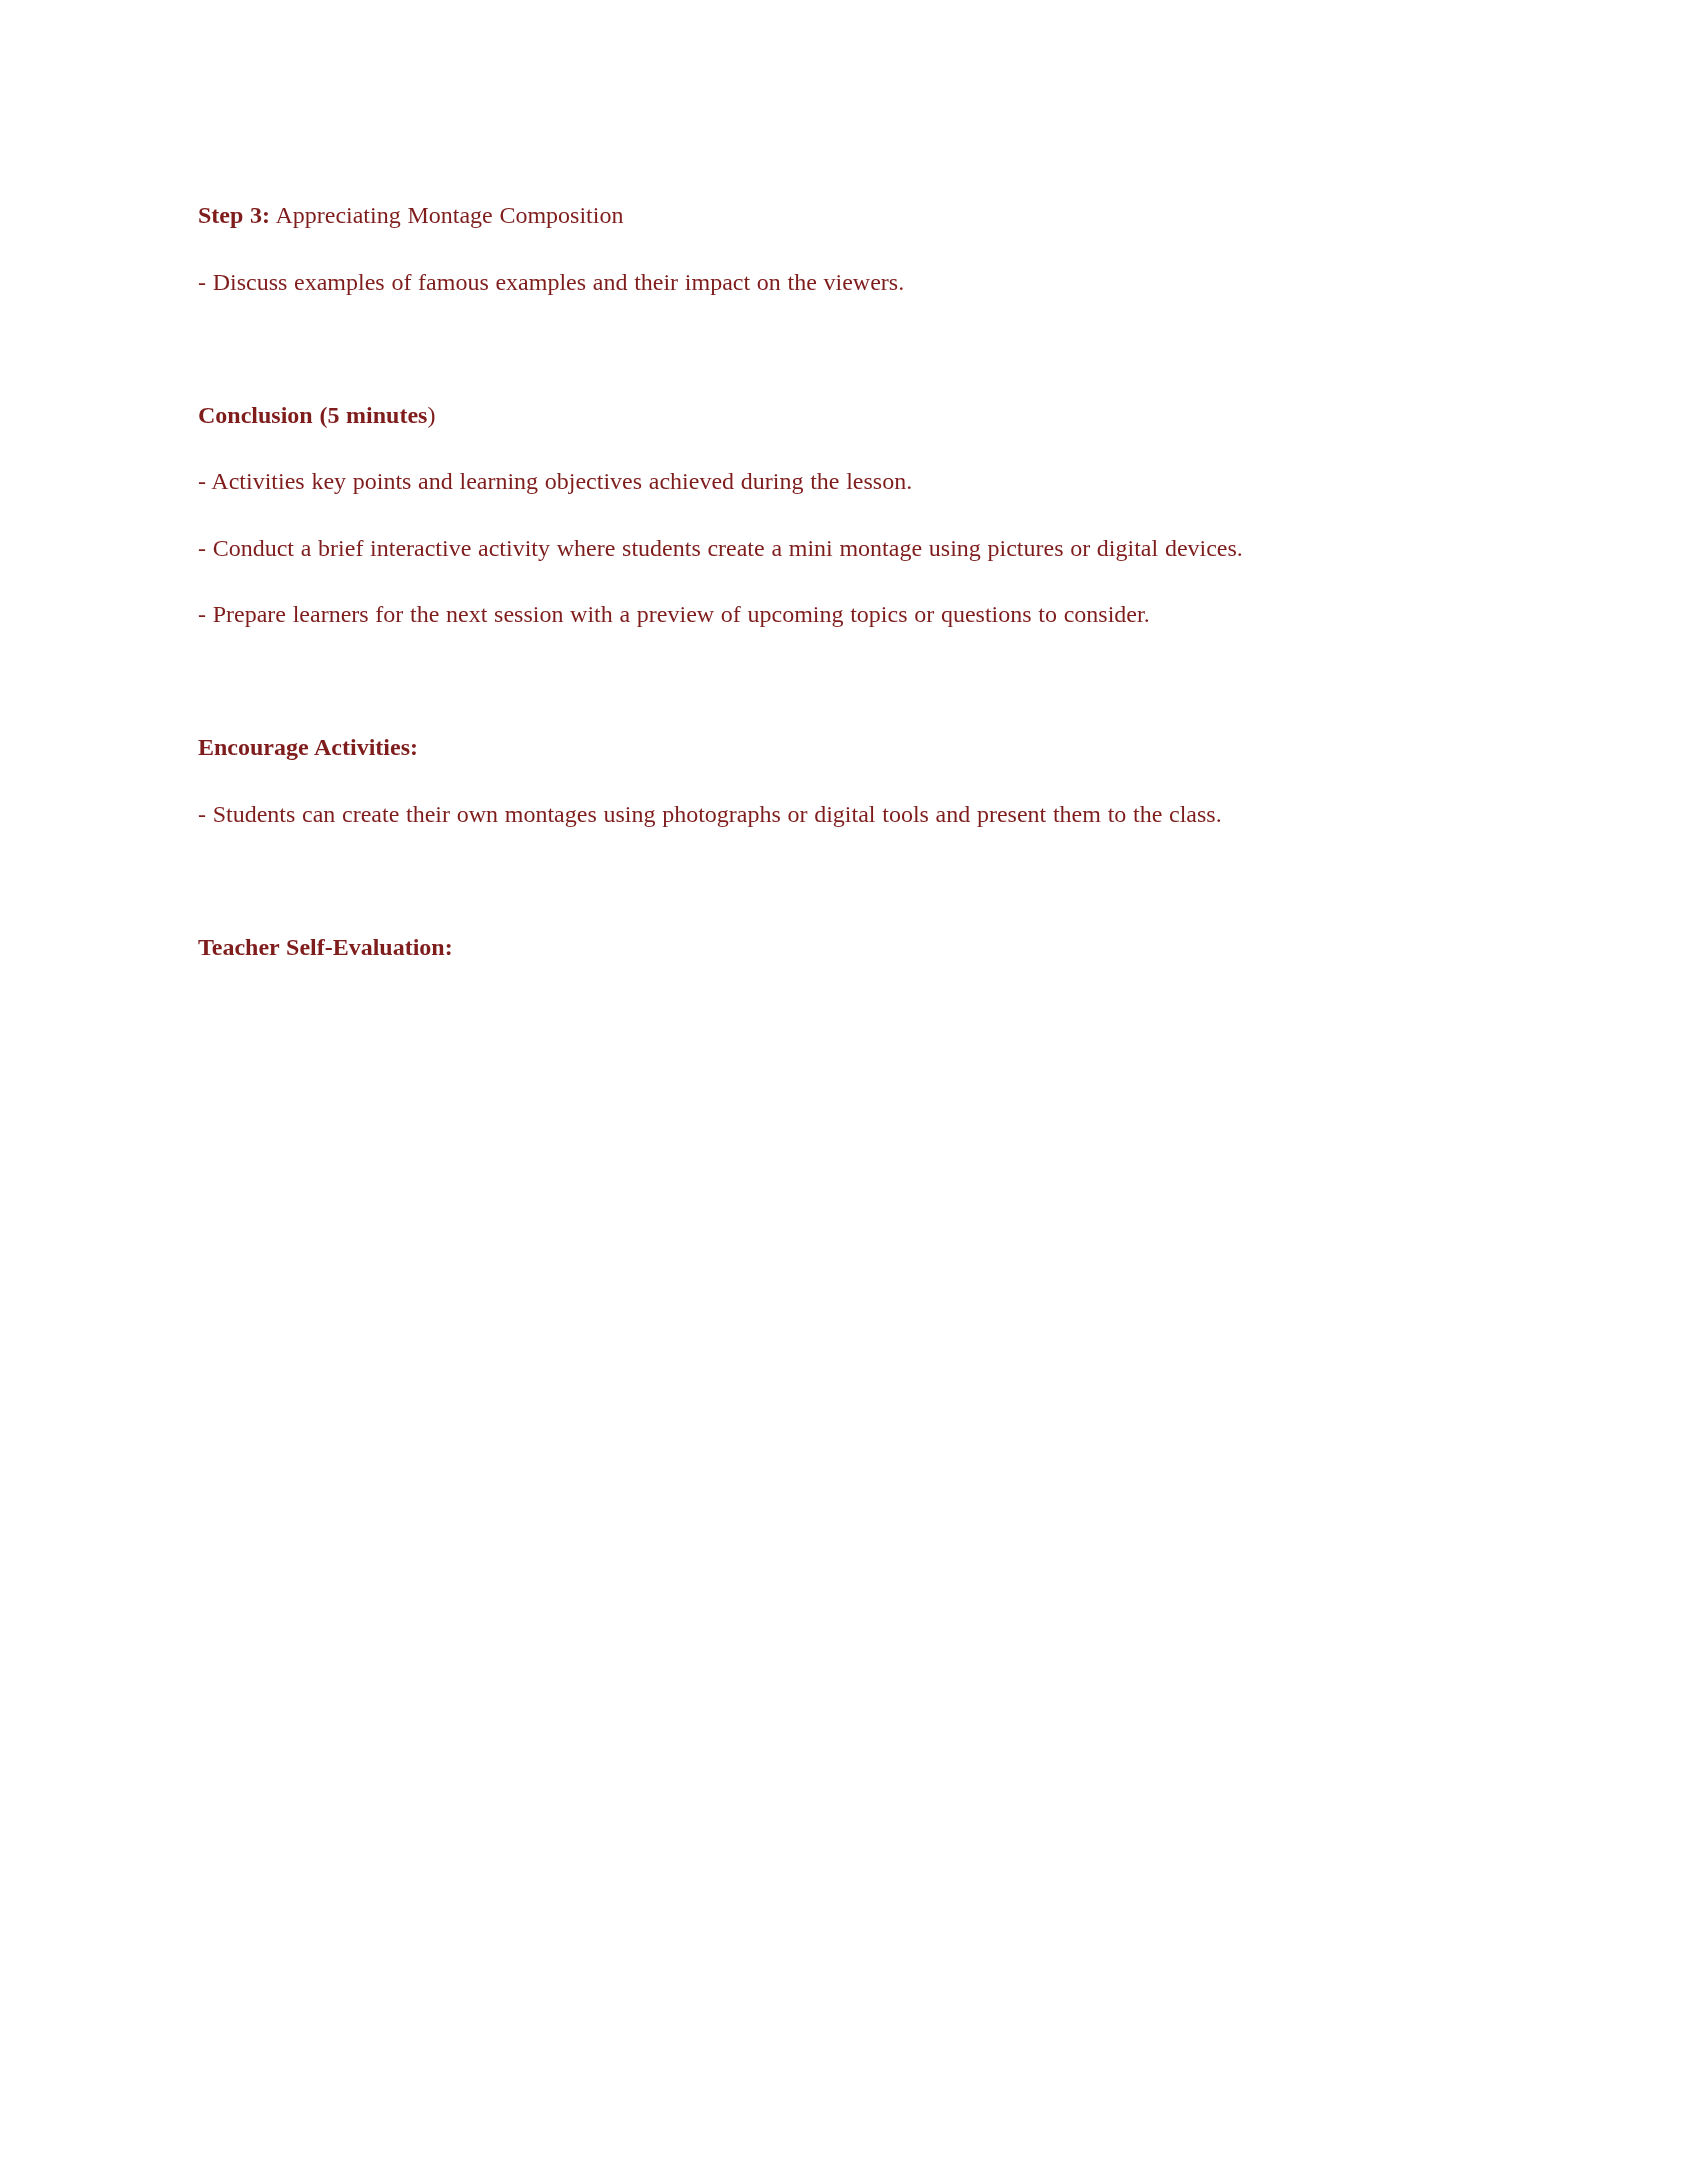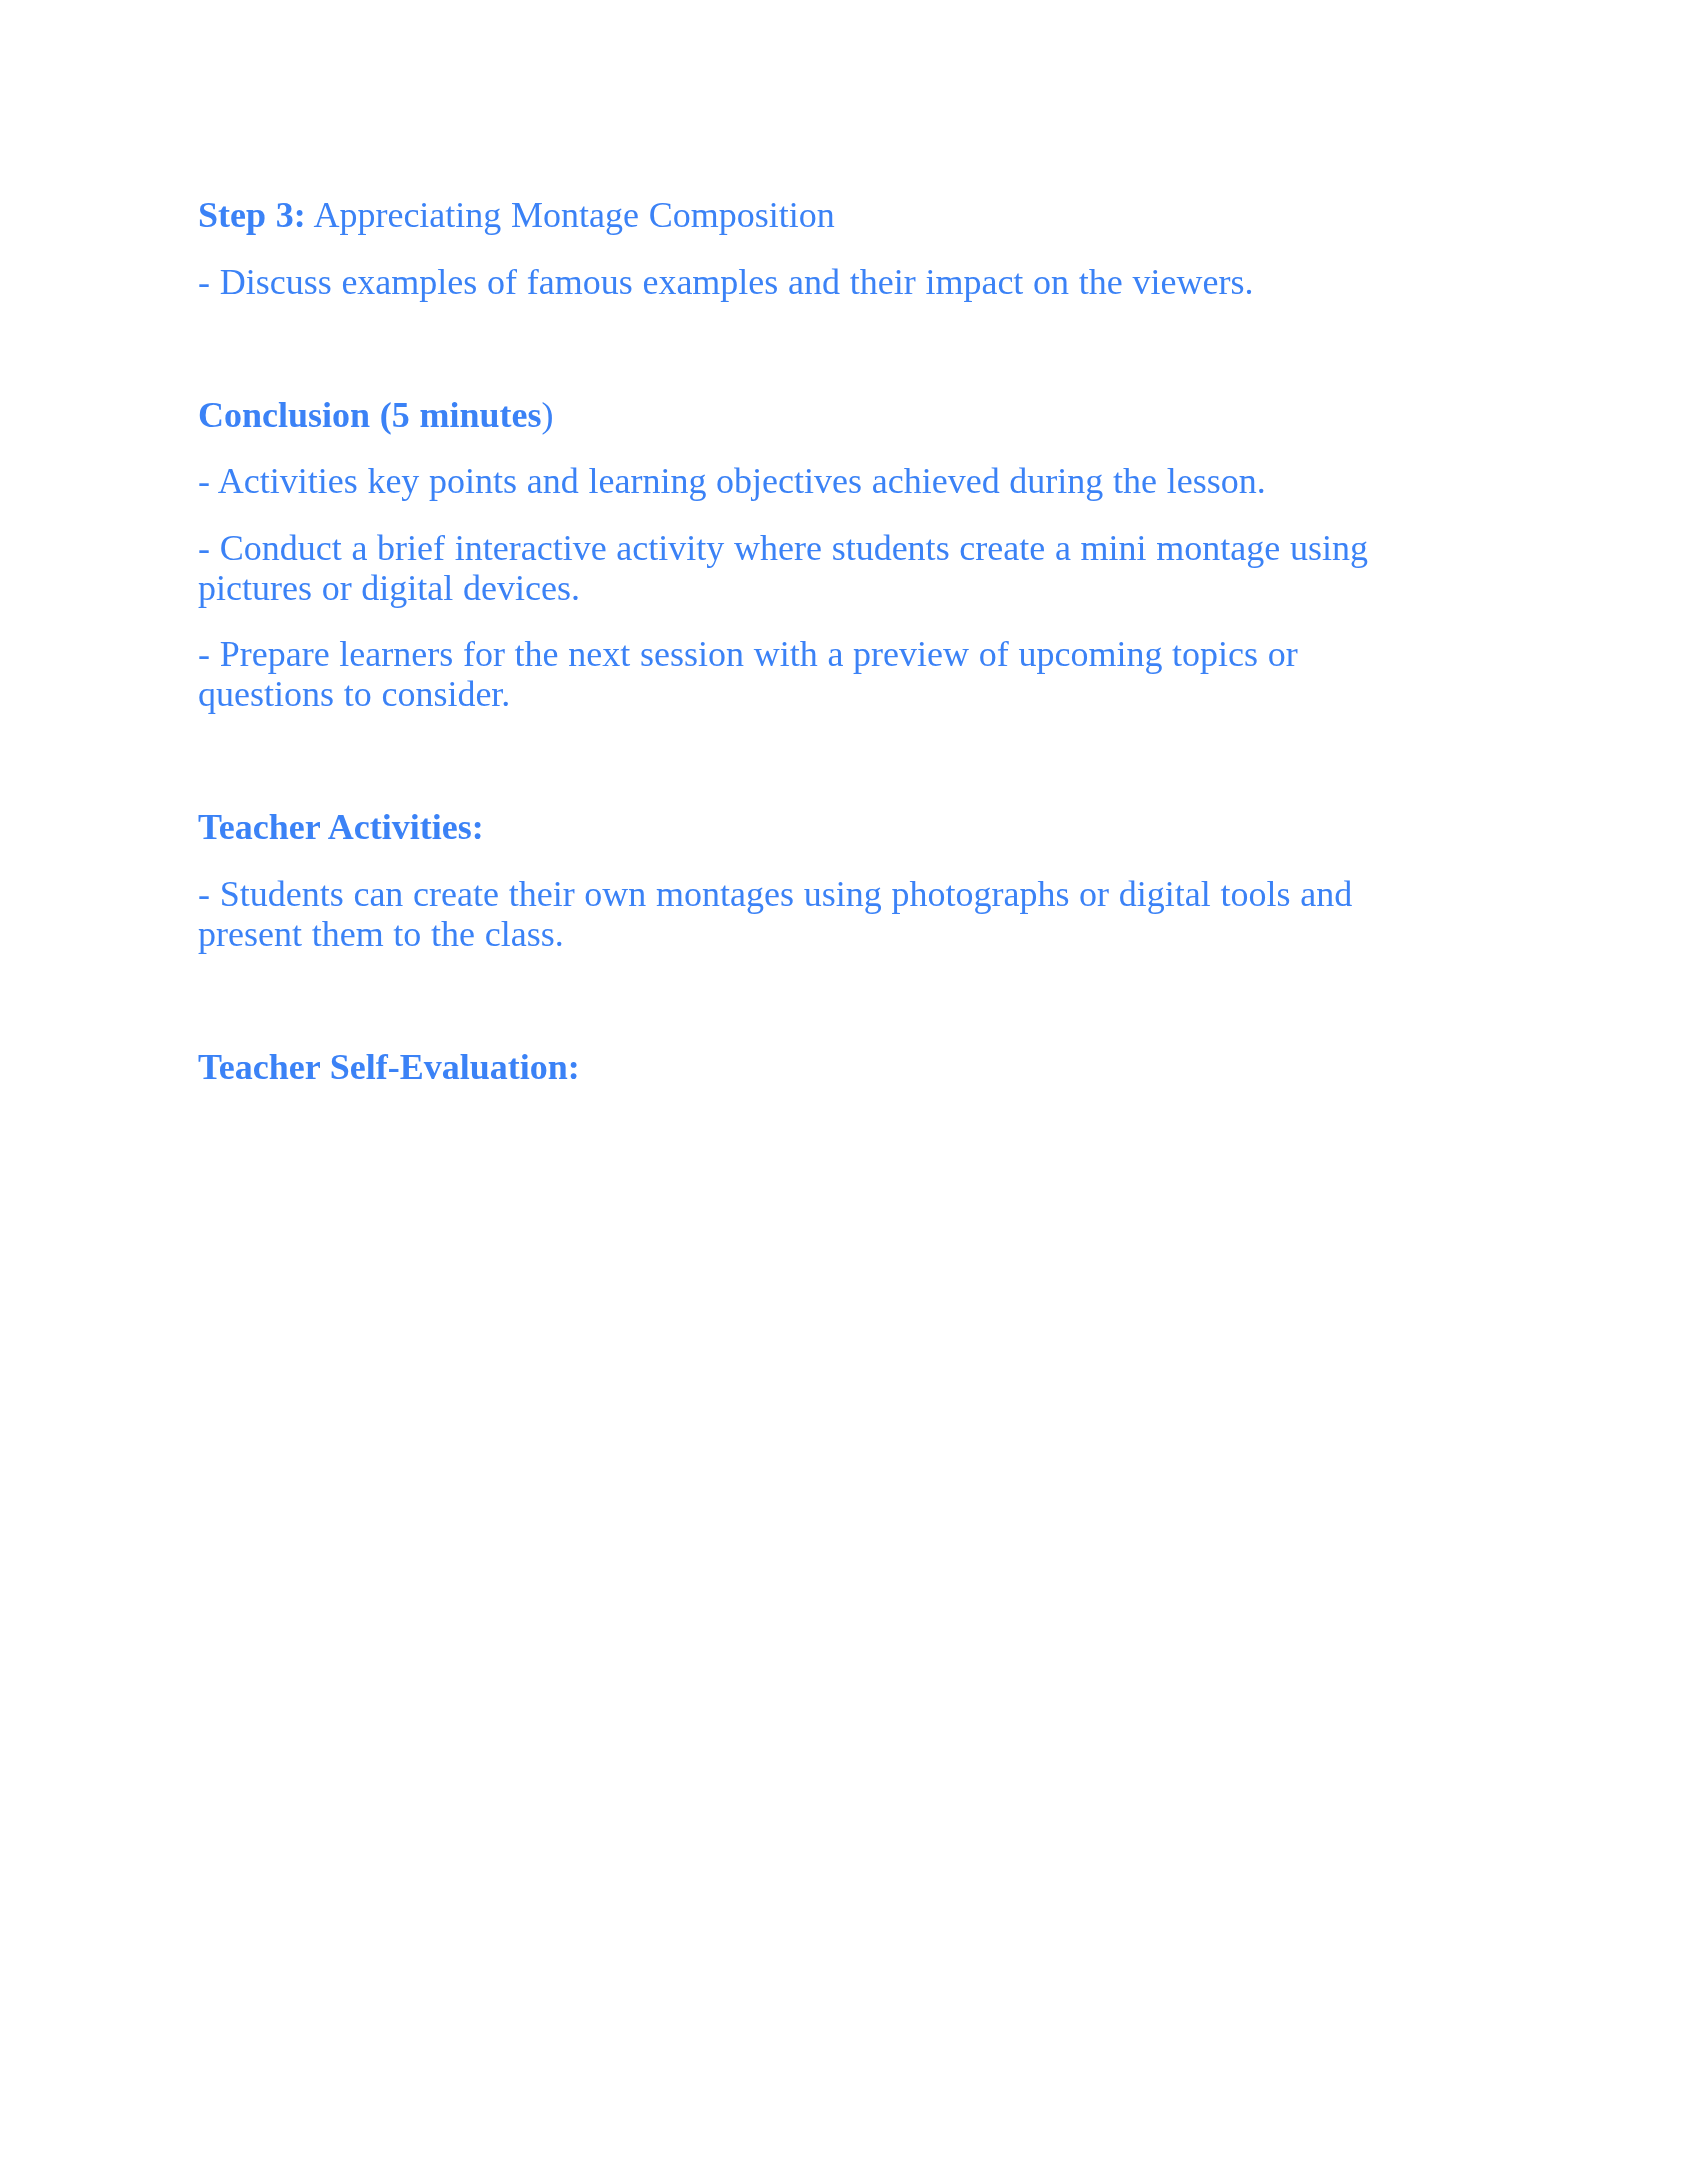--- a/index.html
+++ b/index.html
@@ -12,23 +12,23 @@
     width: 1687px;
     height: 2183px;
     background: #ffffff;
     box-sizing: border-box;
     padding: 195px 258px 0 198px;
     overflow: hidden;
   }
   .block {
     margin: 0 0 26.5px 0;
     font-family: "Liberation Serif", serif;
-    font-size: 36px;
+    font-size: 24px;
     line-height: 40px;
-    color: #3b82f6;
+    color: #7f1d1d;
     word-spacing: 0.7px;
   }
   .block .bold {
     font-weight: bold;
   }
   .spacer {
     
   }
 </style>
 </head>
@@ -37,19 +37,19 @@
 <div class="page">
   <div id="doc-content">
       <p class="block body"><span class="bold">Step 3:</span><span class="regular"> Appreciating Montage Composition</span></p>
       <p class="block body"><span class="regular">- Discuss examples of famous examples and their impact on the viewers.</span></p>
       <p class="block spacer">&nbsp;</p>
       <p class="block heading"><span class="bold">Conclusion (5 minutes</span><span class="regular">)</span></p>
       <p class="block body"><span class="regular">- Activities key points and learning objectives achieved during the lesson.</span></p>
       <p class="block body"><span class="regular">- Conduct a brief interactive activity where students create a mini montage using pictures or digital devices.</span></p>
       <p class="block body"><span class="regular">- Prepare learners for the next session with a preview of upcoming topics or questions to consider.</span></p>
       <p class="block spacer">&nbsp;</p>
-      <p class="block heading"><span class="bold">Teacher Activities:</span></p>
+      <p class="block heading"><span class="bold">Encourage Activities:</span></p>
       <p class="block body"><span class="regular">- Students can create their own montages using photographs or digital tools and present them to the class.</span></p>
       <p class="block spacer">&nbsp;</p>
       <p class="block heading"><span class="bold">Teacher Self-Evaluation:</span></p>
     </div>
 </div>
 
 
 </body></html>

